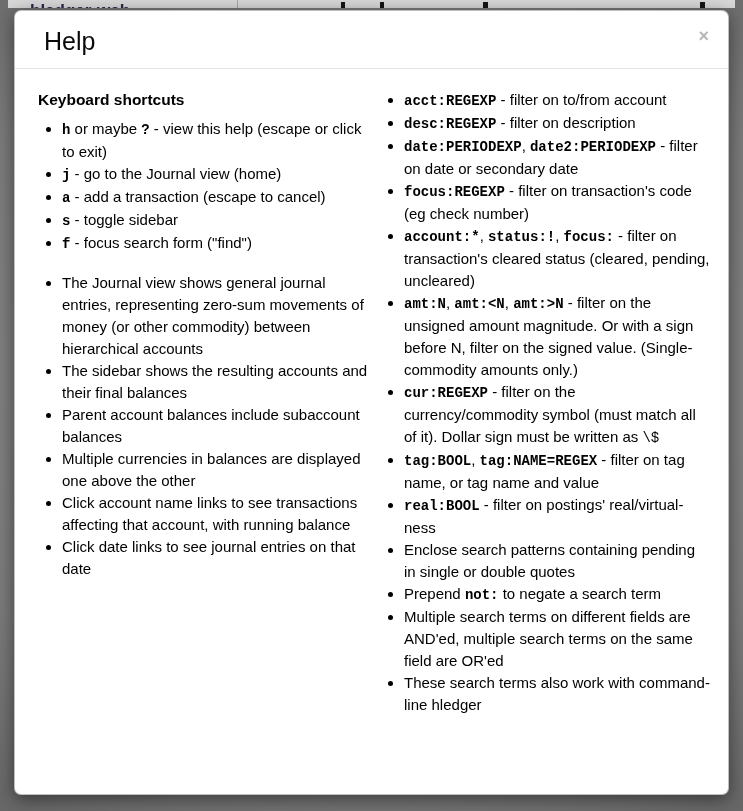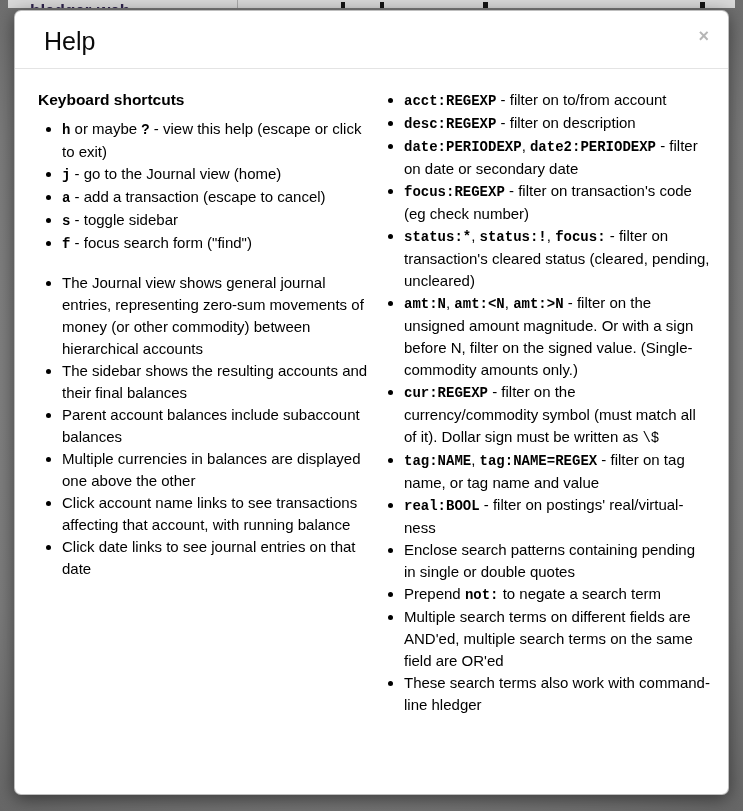--- a/index.html
+++ b/index.html
@@ -112,24 +112,24 @@
           <li>Click account name links to see transactions affecting that account, with running balance</li>
           <li>Click date links to see journal entries on that date</li>
         </ul>
     </div>
     <div class="col">
       <ul class="help-list">
           <li><code>acct:REGEXP</code> - filter on to/from account</li>
           <li><code>desc:REGEXP</code> - filter on description</li>
           <li><code>date:PERIODEXP</code>, <code>date2:PERIODEXP</code> - filter on date or secondary date</li>
           <li><code>focus:REGEXP</code> - filter on transaction's code (eg check number)</li>
-          <li><code>status:*</code>, <code>status:!</code>, <code>focus:</code> - filter on transaction's cleared status (cleared, pending, uncleared)</li>
+          <li><code>account:*</code>, <code>status:!</code>, <code>focus:</code> - filter on transaction's cleared status (cleared, pending, uncleared)</li>
           <li><code>amt:N</code>, <code>amt:&lt;N</code>, <code>amt:&gt;N</code> - filter on the unsigned amount magnitude. Or with a sign before N, filter on the signed value. (Single-commodity amounts only.)</li>
           <li><code>cur:REGEXP</code> - filter on the currency/commodity symbol (must match all of it). Dollar sign must be written as <code class="plain">\$</code></li>
-          <li><code>tag:NAME</code>, <code>tag:NAME=REGEX</code> - filter on tag name, or tag name and value</li>
+          <li><code>tag:BOOL</code>, <code>tag:NAME=REGEX</code> - filter on tag name, or tag name and value</li>
           <li><code>real:BOOL</code> - filter on postings' real/virtual-ness</li>
           <li>Enclose search patterns containing pending in single or double quotes</li>
           <li>Prepend <code>not:</code> to negate a search term</li>
           <li>Multiple search terms on different fields are AND'ed, multiple search terms on the same field are OR'ed</li>
           <li>These search terms also work with command-line hledger</li>
         </ul>
     </div>
   </div>
 </div>
 

